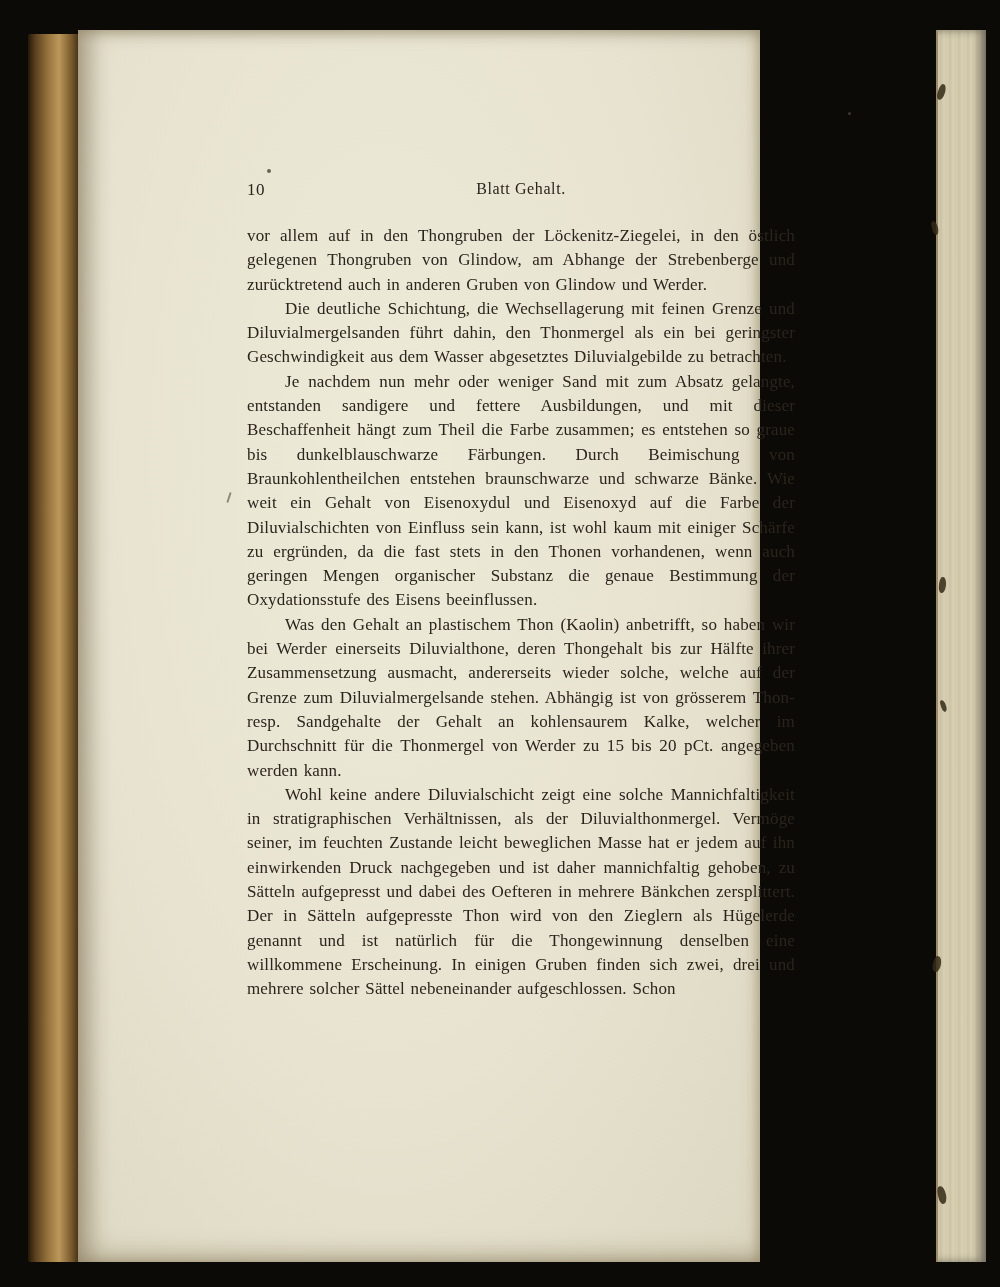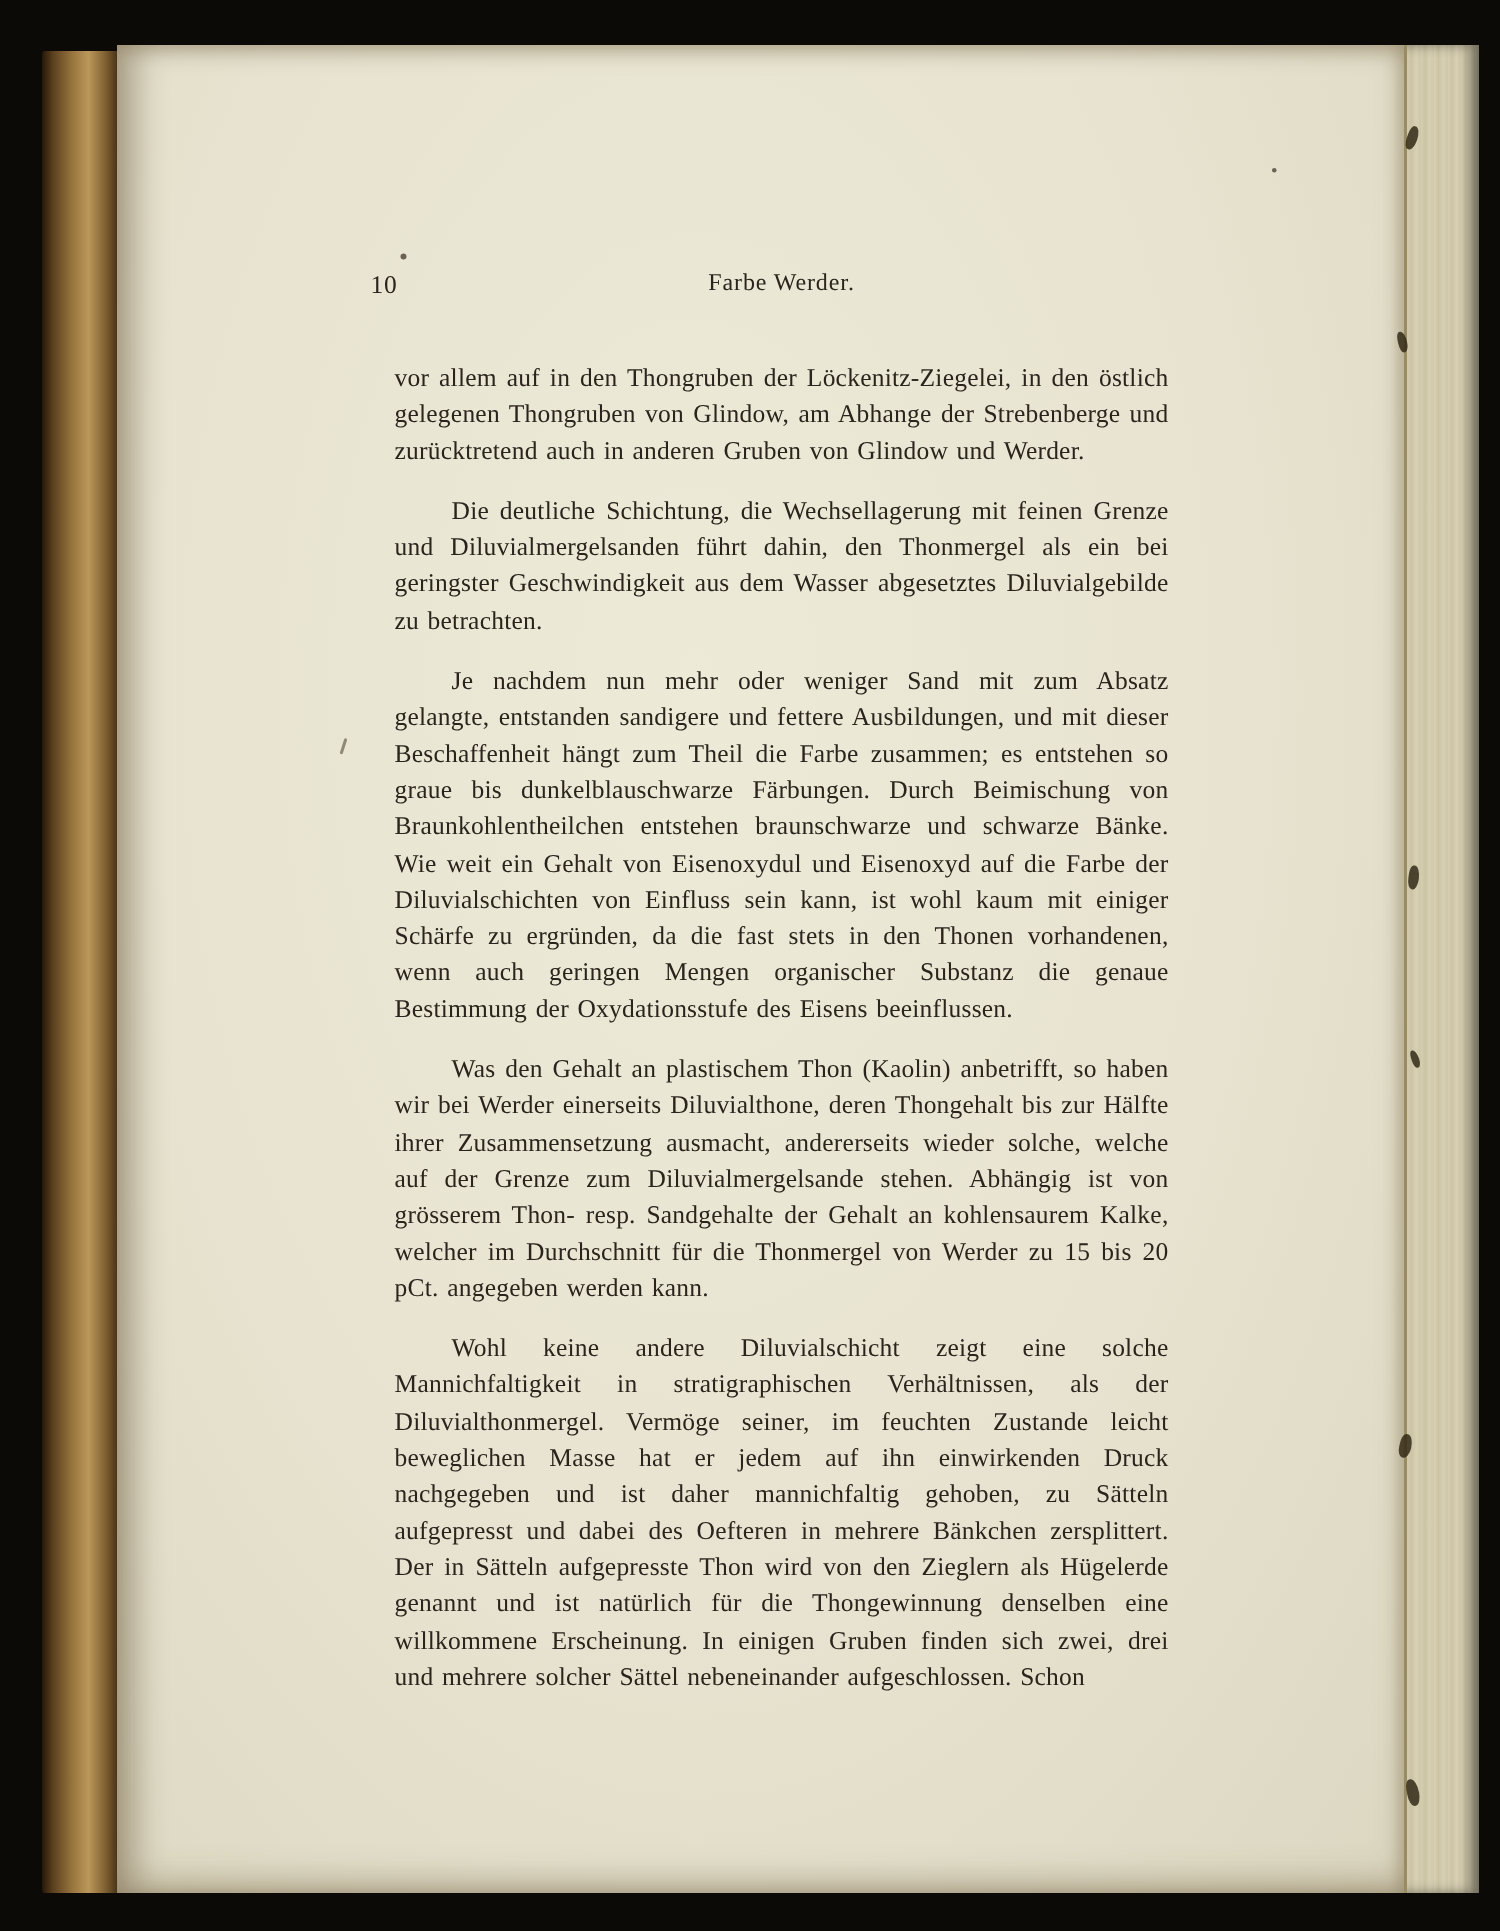--- a/index.html
+++ b/index.html
@@ -15,21 +15,21 @@
   
   .spine {
     position:absolute; left:28px; top:34px; width:50px; height:1228px;
     background:linear-gradient(90deg,
       #241808 0%, #5c4120 15%, #96743c 40%, #bb975a 62%, #7e5f30 85%, #4a3518 100%);
     border-radius:2px 0 0 2px;
   }
 
   
   .page {
-    position:absolute; left:78px; top:30px; width:858px; height:1232px;
+    position:absolute; left:78px; top:30px; width:682px; height:1232px;
     background:radial-gradient(ellipse at 45% 35%, #edead8 0%, #e7e3d0 55%, #dcd7c1 100%);
     box-shadow:
       inset 14px 0 20px rgba(60,40,10,0.28),
       inset -5px 0 9px rgba(120,100,60,0.22),
       inset 0 -12px 22px rgba(100,80,40,0.16),
       inset 0 6px 10px rgba(100,80,40,0.10);
   }
 
   
   .fore-edge {
@@ -52,21 +52,21 @@
   }
   .running-head {
     position:absolute; left:0; right:0; top:0; text-align:center;
     font-size:16px; letter-spacing:0.6px;
   }
   .body-text {
     font-size:17px; line-height:24.3px;
     text-align:justify; text-justify:inter-word;
     letter-spacing:0.15px; word-spacing:1.3px;
   }
-  .para { margin:16px; }
+  .para { margin:0; }
   .para.indent { text-indent:38px; }
 
   
   .stitch {
     position:absolute; background:#342a18; border-radius:40% 60% 50% 50%;
     opacity:0.85;
   }
   .speck { position:absolute; background:#4a4236; border-radius:50%; opacity:0.8; }
   .stray-stroke {
     position:absolute; width:2px; height:11px; background:#6a6152;
@@ -77,21 +77,21 @@
 <body>
 
 <div class="scan">
 
   <div class="spine"></div>
 
   <div class="page">
     <div class="text-col">
       <div class="header-row">
         <span class="pagenum">10</span>
-        <span class="running-head">Farbe Werder.</span>
+        <span class="running-head">Blatt Gehalt.</span>
       </div>
       <div class="body-text">
           <p class="para">vor allem auf in den Thongruben der Löckenitz-Ziegelei, in den östlich gelegenen Thongruben von Glindow, am Abhange der Strebenberge und zurücktretend auch in anderen Gruben von Glindow und Werder.</p>
           <p class="para indent">Die deutliche Schichtung, die Wechsellagerung mit feinen Grenze und Diluvialmergelsanden führt dahin, den Thonmergel als ein bei geringster Geschwindigkeit aus dem Wasser abgesetztes Diluvialgebilde zu betrachten.</p>
           <p class="para indent">Je nachdem nun mehr oder weniger Sand mit zum Absatz gelangte, entstanden sandigere und fettere Ausbildungen, und mit dieser Beschaffenheit hängt zum Theil die Farbe zusammen; es entstehen so graue bis dunkelblauschwarze Färbungen. Durch Beimischung von Braunkohlentheilchen entstehen braunschwarze und schwarze Bänke. Wie weit ein Gehalt von Eisenoxydul und Eisenoxyd auf die Farbe der Diluvialschichten von Einfluss sein kann, ist wohl kaum mit einiger Schärfe zu ergründen, da die fast stets in den Thonen vorhandenen, wenn auch geringen Mengen organischer Substanz die genaue Bestimmung der Oxydationsstufe des Eisens beeinflussen.</p>
           <p class="para indent">Was den Gehalt an plastischem Thon (Kaolin) anbetrifft, so haben wir bei Werder einerseits Diluvialthone, deren Thongehalt bis zur Hälfte ihrer Zusammensetzung ausmacht, andererseits wieder solche, welche auf der Grenze zum Diluvialmergelsande stehen. Abhängig ist von grösserem Thon- resp. Sandgehalte der Gehalt an kohlensaurem Kalke, welcher im Durchschnitt für die Thonmergel von Werder zu 15 bis 20 pCt. angegeben werden kann.</p>
           <p class="para indent">Wohl keine andere Diluvialschicht zeigt eine solche Mannichfaltigkeit in stratigraphischen Verhältnissen, als der Diluvialthonmergel. Vermöge seiner, im feuchten Zustande leicht beweglichen Masse hat er jedem auf ihn einwirkenden Druck nachgegeben und ist daher mannichfaltig gehoben, zu Sätteln aufgepresst und dabei des Oefteren in mehrere Bänkchen zersplittert. Der in Sätteln aufgepresste Thon wird von den Zieglern als Hügelerde genannt und ist natürlich für die Thongewinnung denselben eine willkommene Erscheinung. In einigen Gruben finden sich zwei, drei und mehrere solcher Sättel nebeneinander aufgeschlossen. Schon</p>
         </div>
     </div>
 

